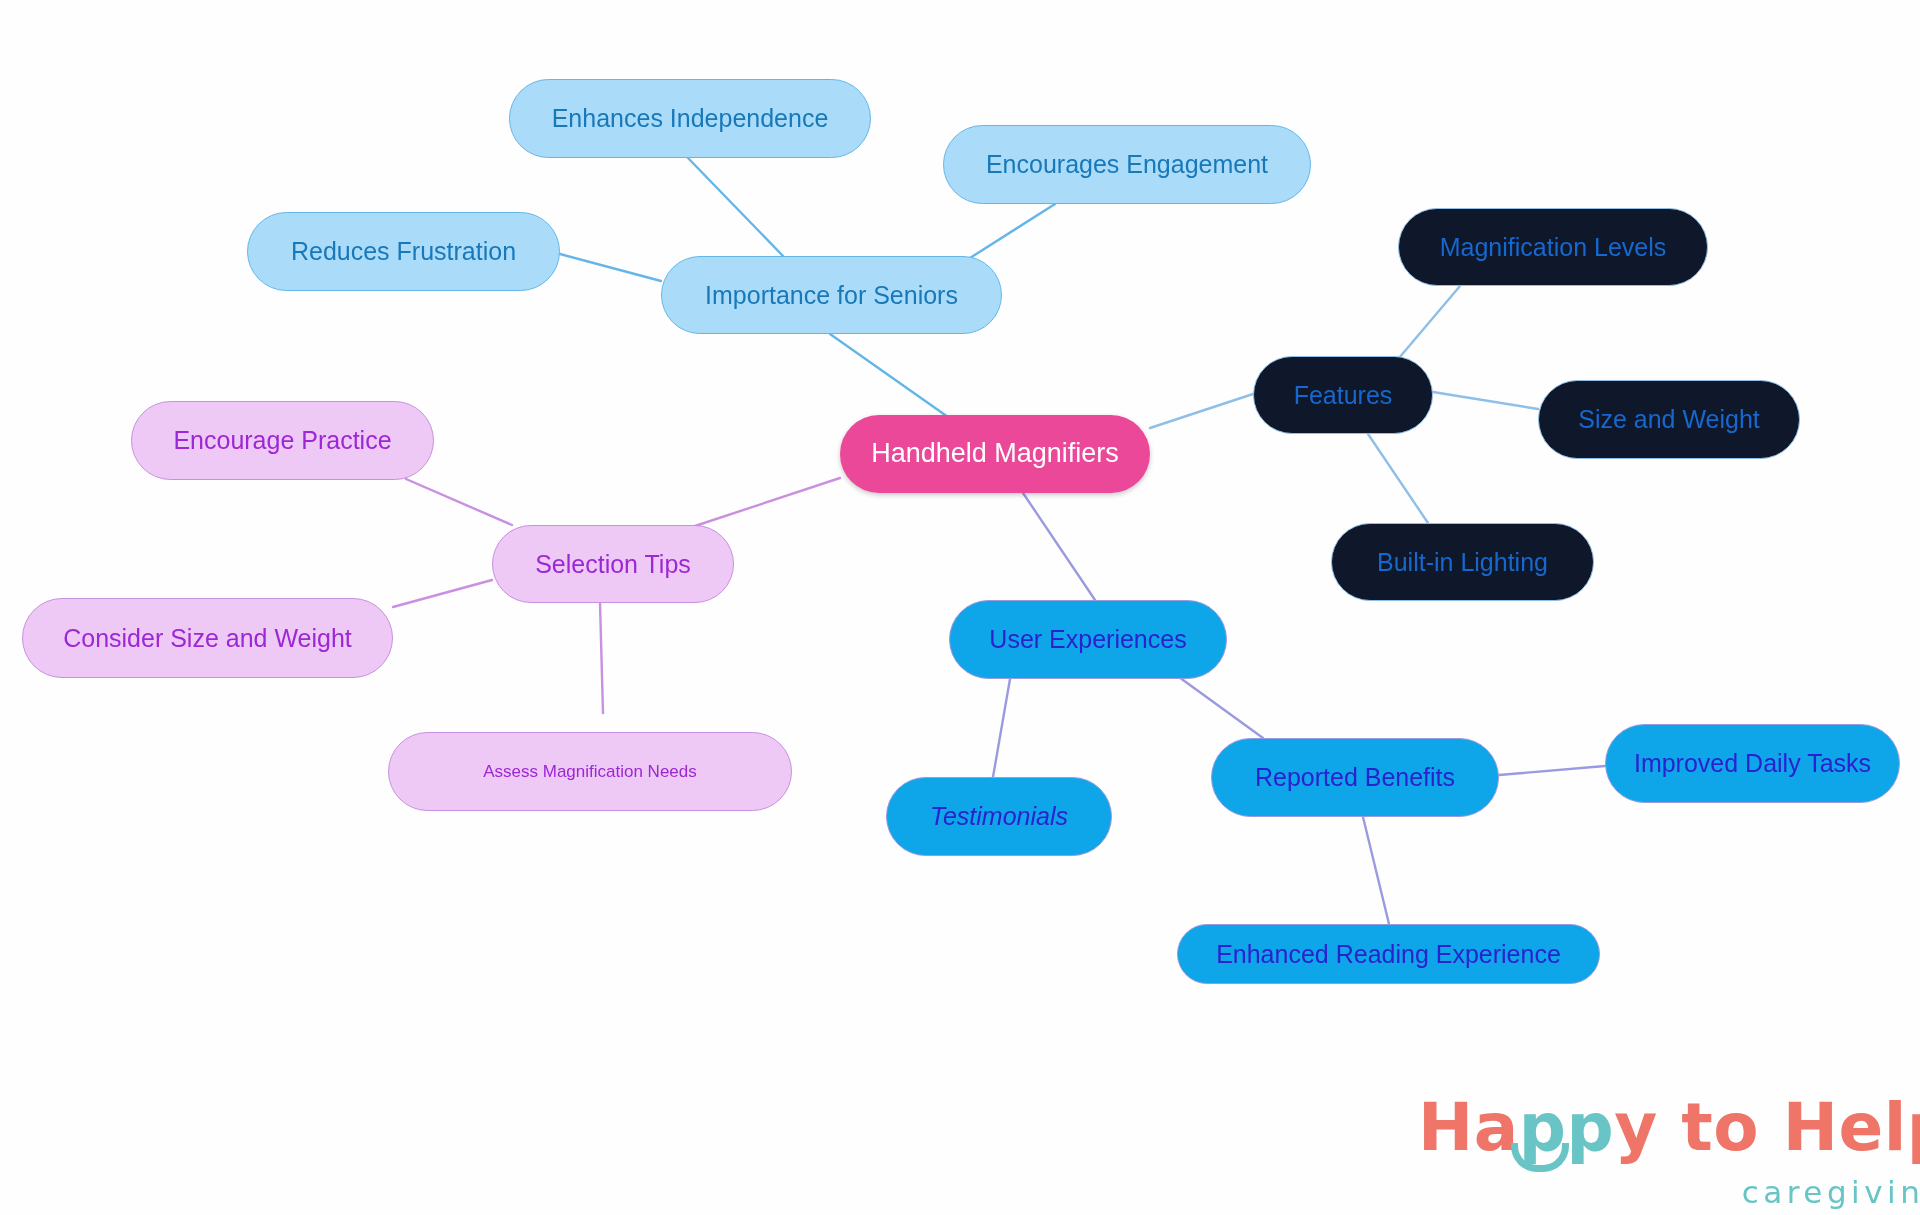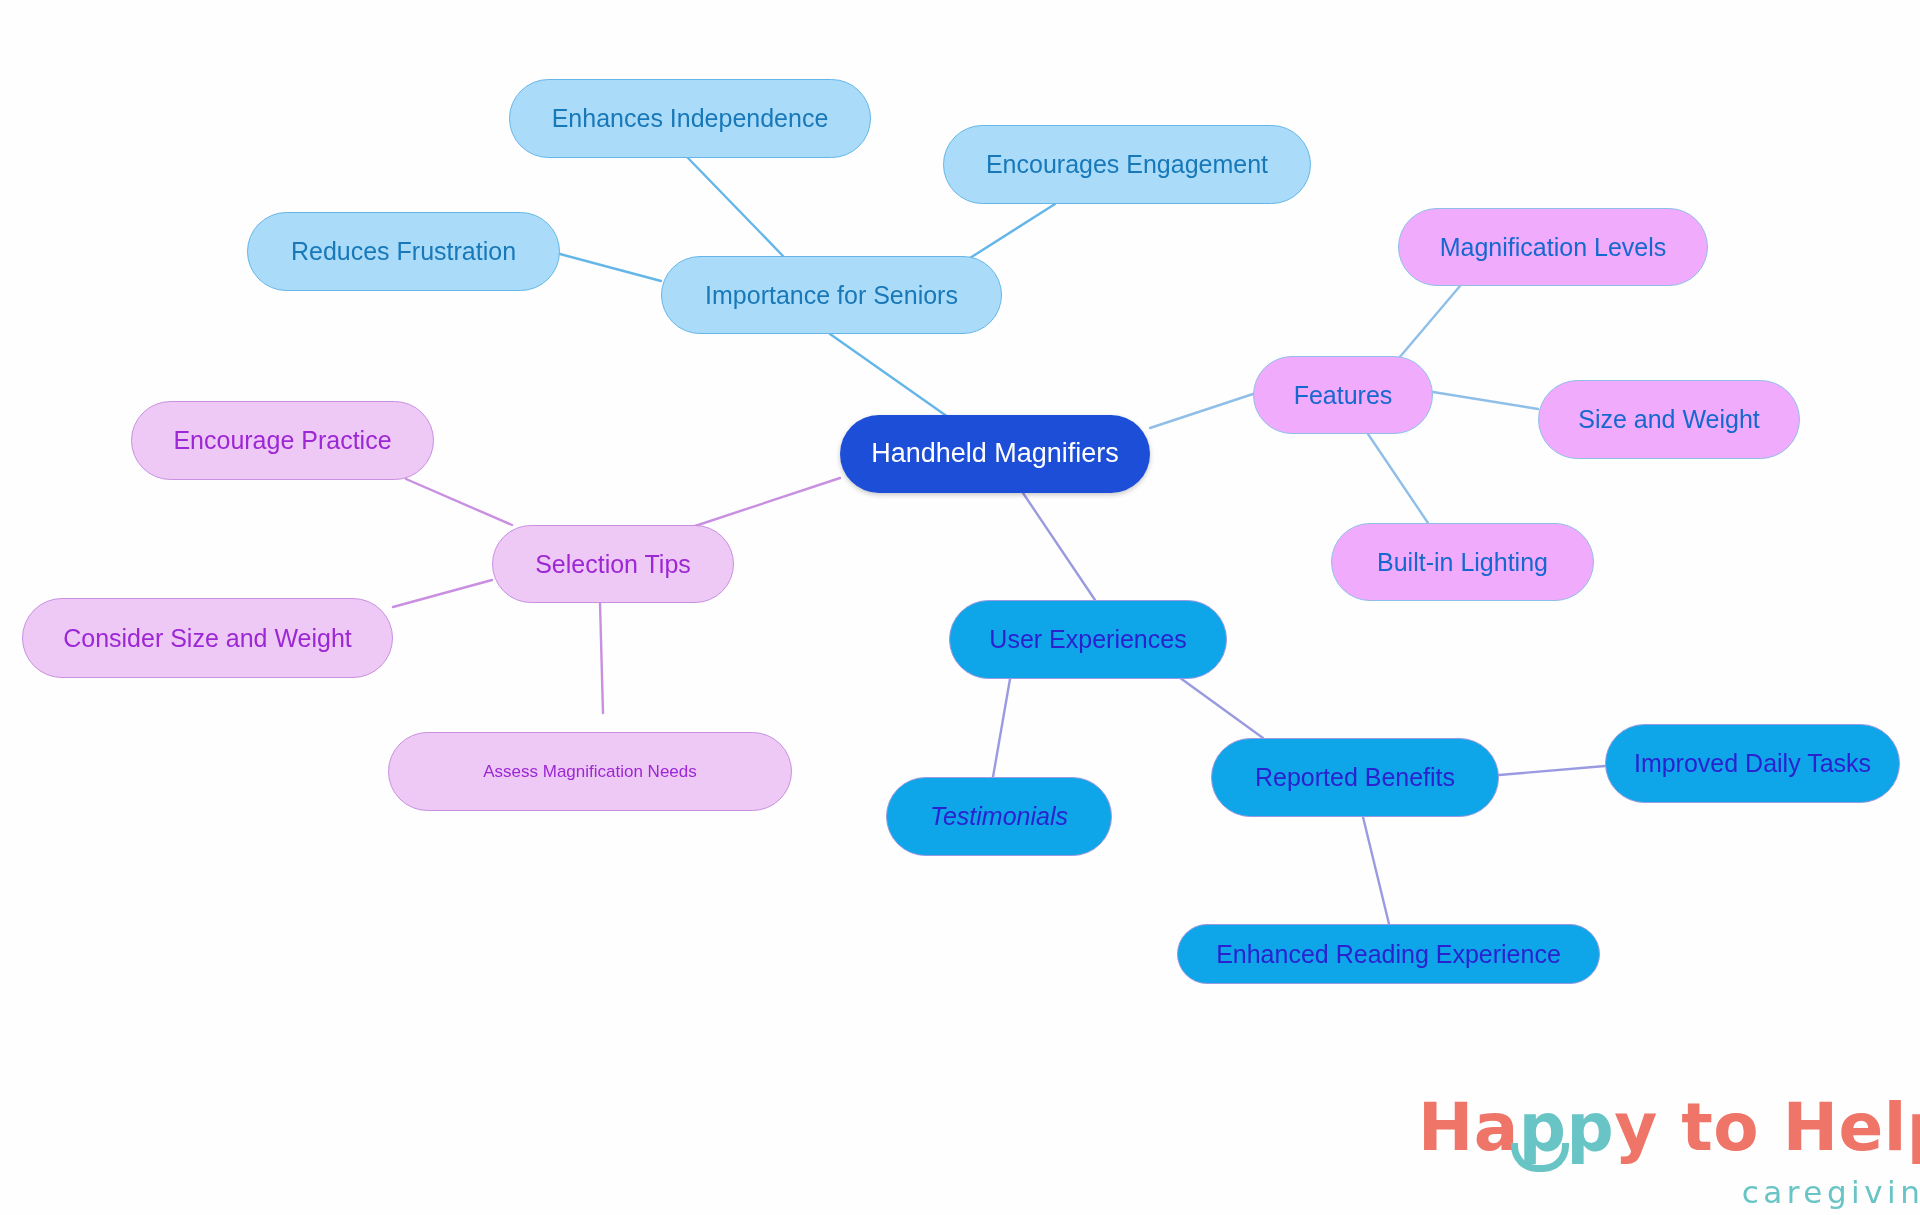--- a/index.html
+++ b/index.html
@@ -40,27 +40,27 @@
   }
   .node.root {
     border-radius: 46px;
     border-width: 0;
     box-shadow: 0 2px 5px rgba(0,0,0,0.22);
     z-index: 7;
   }
   
   .th-sky      { background:#aadcfa; border-color:#64b6e8; color:#1878b8; }
   
-  .th-palesky  { background:#f0abfc; border-color:#8fbfe8; color:#1668cf; }
+  .th-palesky  { background:#0f172a; border-color:#8fbfe8; color:#1668cf; }
   
   .th-violet   { background:#eec9f6; border-color:#c98fe0; color:#9c27d4; }
   
   .th-indigo   { background:#0ea5e9; border-color:#9a9ae0; color:#2b22cf; }
   
-  .th-dark     { background:#1d4ed8; border-color:#12161f; color:#ffffff; }
+  .th-dark     { background:#ec4899; border-color:#12161f; color:#ffffff; }
 
   
   #logo {
     position: absolute;
     z-index: 9;
     user-select: none;
   }
   .logo-word {
     font-family: "DejaVu Sans", sans-serif;
     font-weight: 700;

